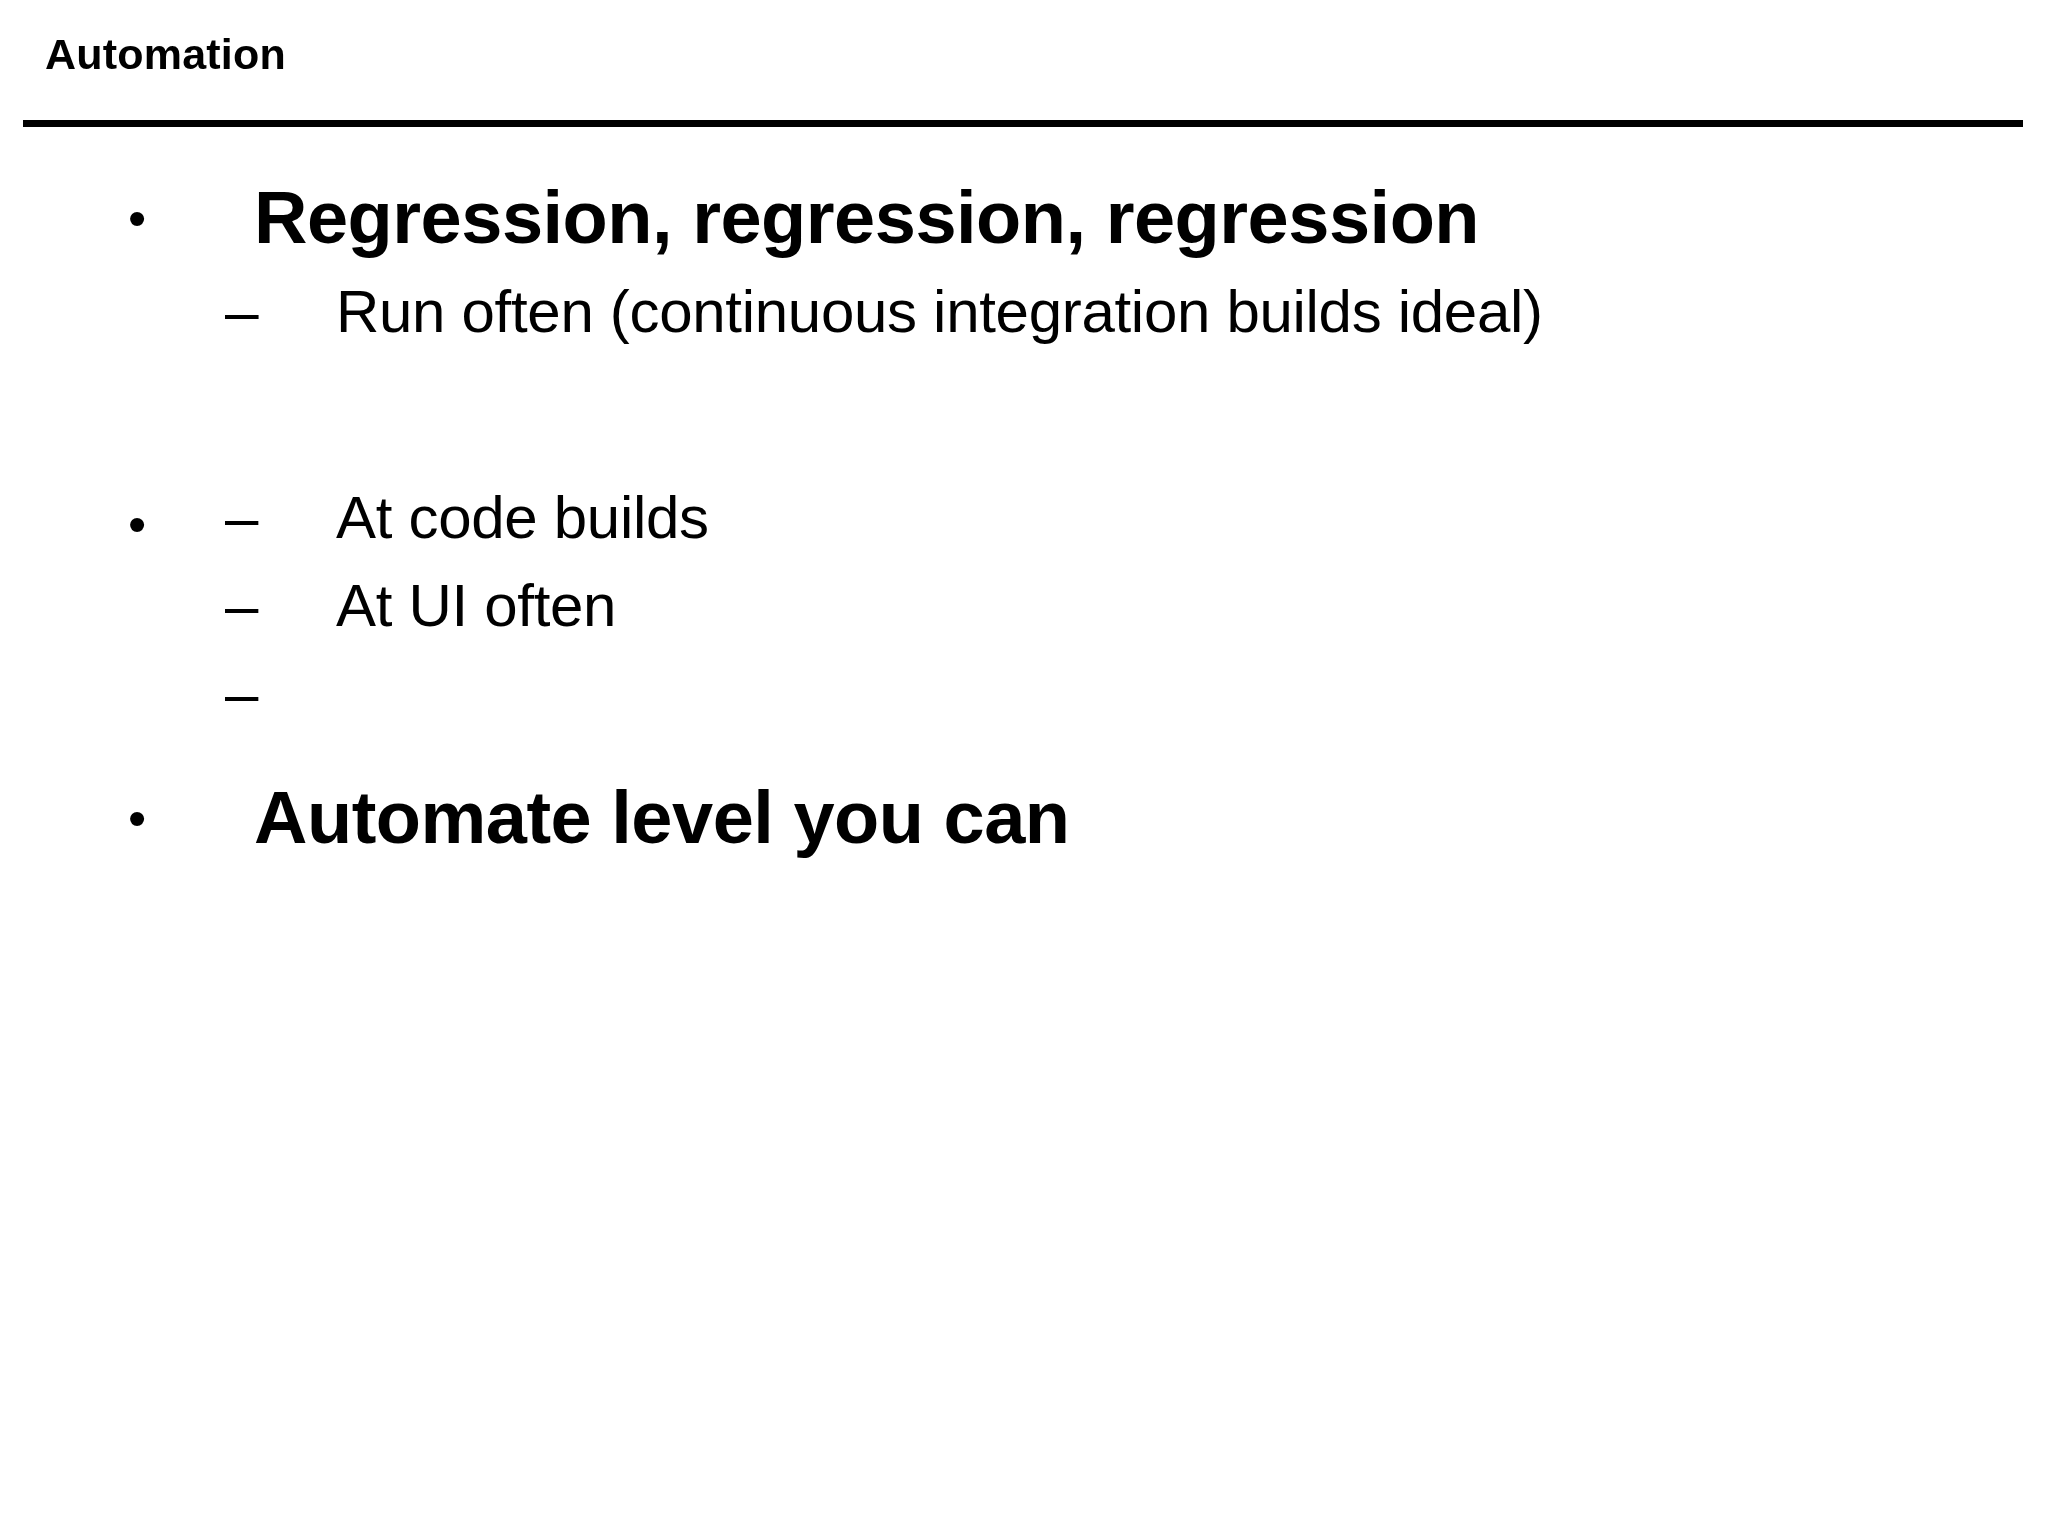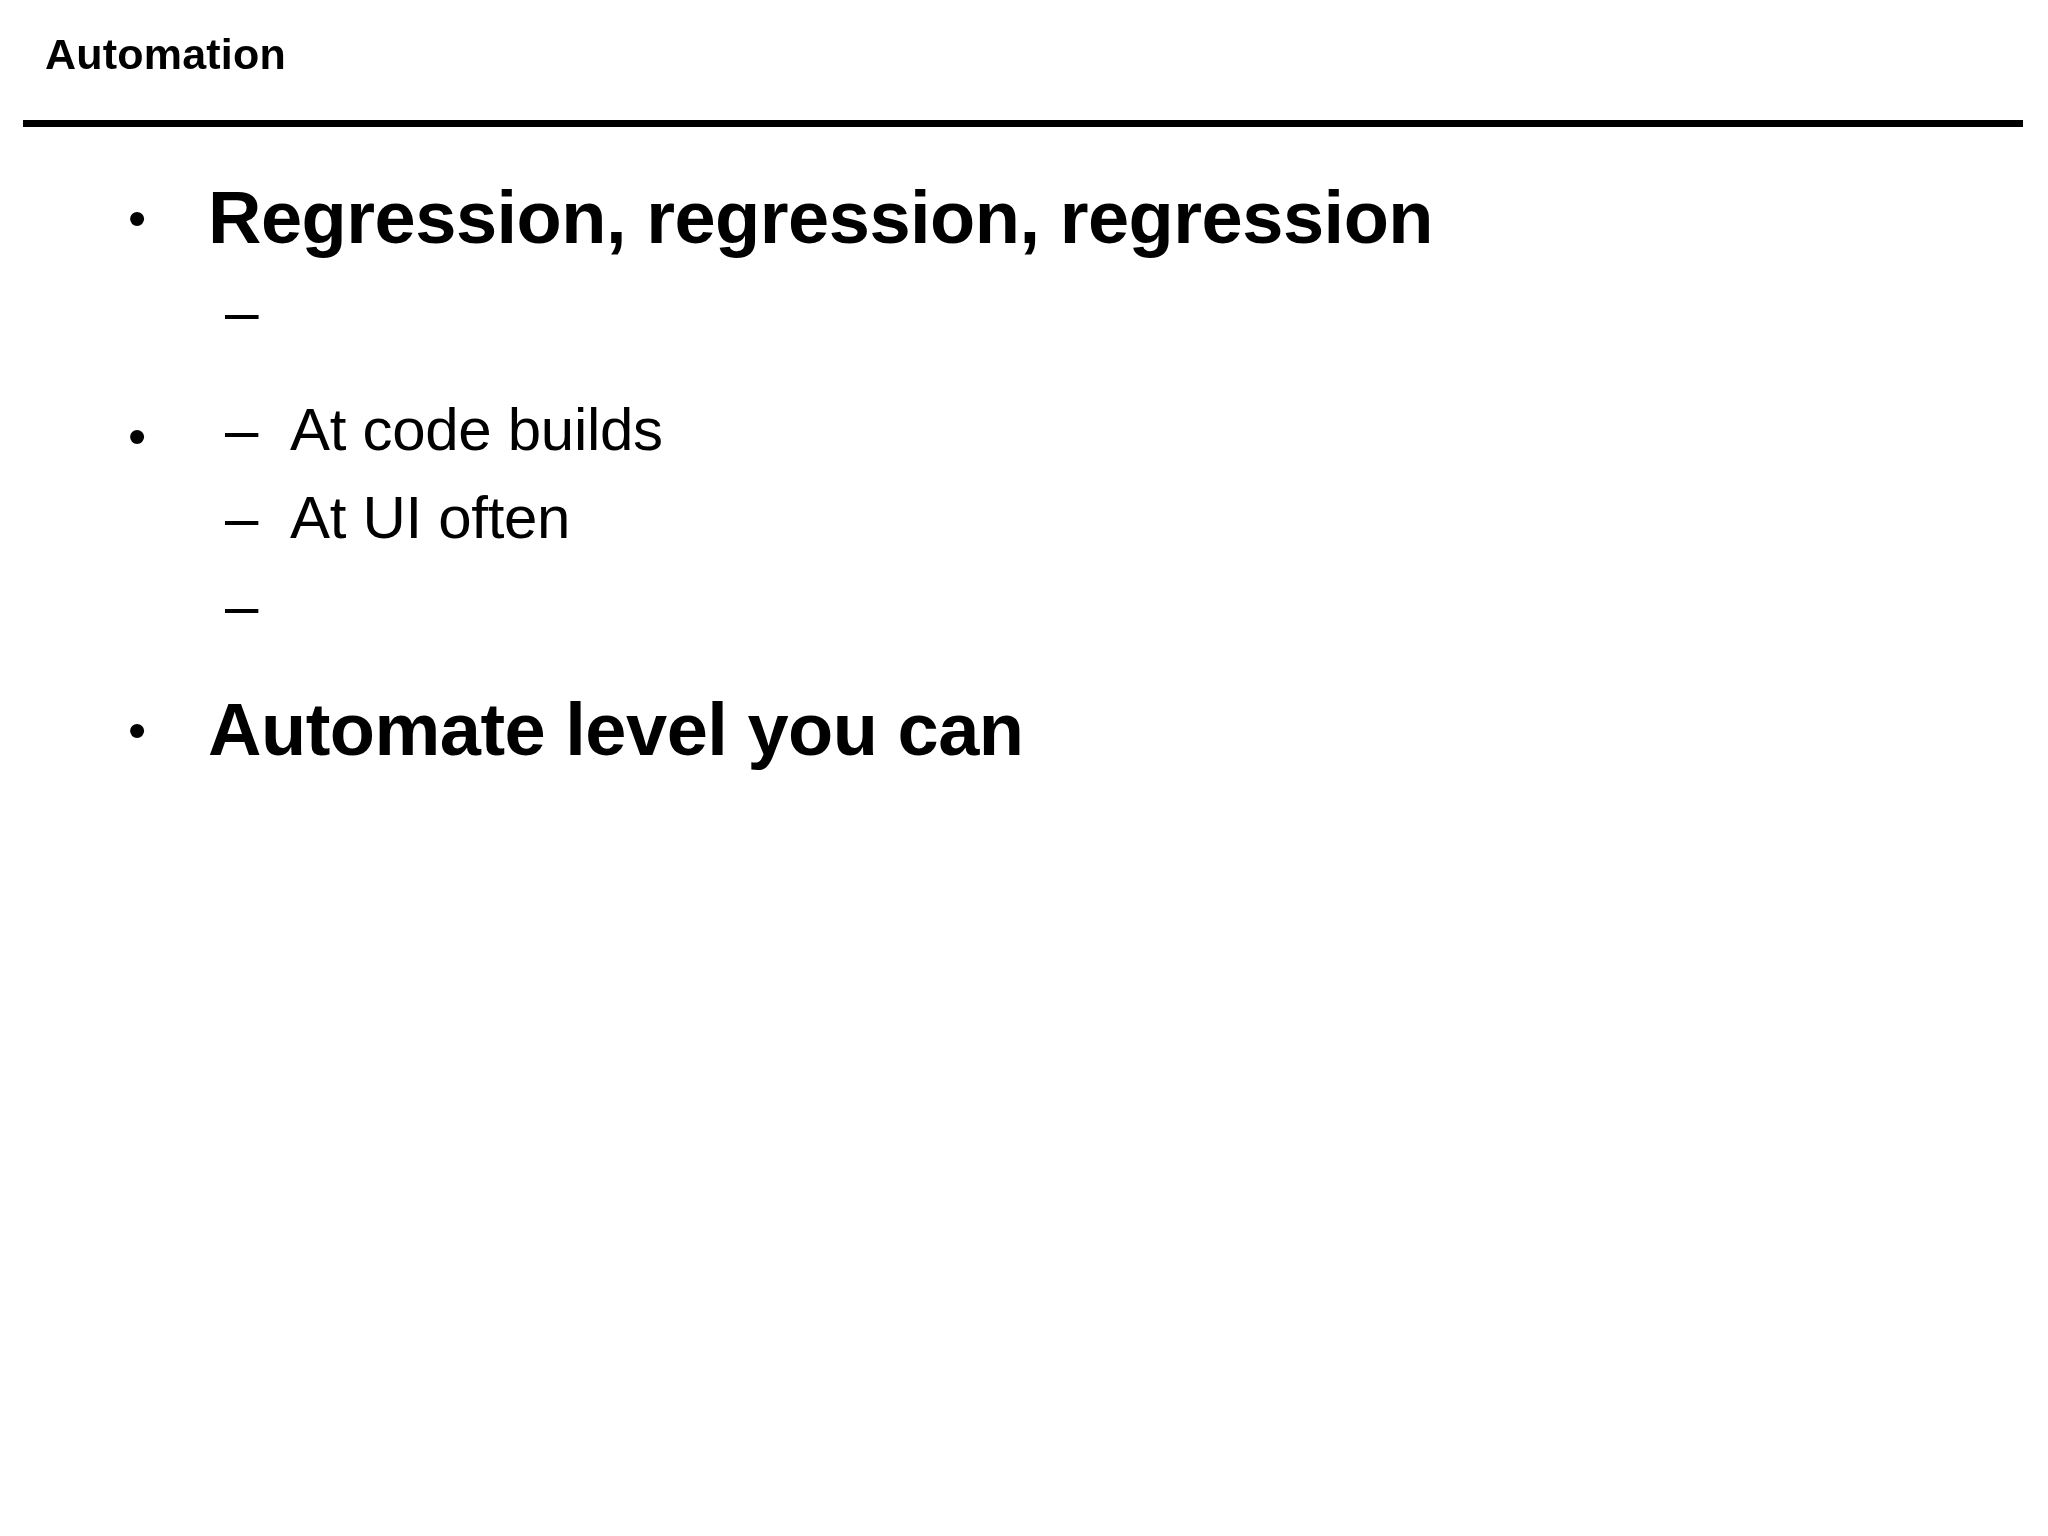--- a/index.html
+++ b/index.html
@@ -112,37 +112,37 @@
   
   li.spacer {
     display: block;
     height: 118px;
     line-height: 118px;
     font-size: 1px;
     margin: 0;
     padding: 0;
   }
 
-  .txt { display: inline; }
+  .txt { display: inline; margin-left: 46px; }
 </style>
 </head>
 <body>
 
 <div class="slide">
 
   <div class="title-zone">
     <div class="slide-title">Automation</div>
     <div class="title-rule"></div>
   </div>
 
   <div class="body-zone">
     <ul class="bullets" id="bullet-list">
         <li class="lvl1"><span class="marker">•</span><span class="txt">Regression, regression, regression</span></li>
         <li class="lvl2"><span class="marker">–</span></li>
-        <li class="lvl2"><span class="marker">–</span></li>
+        <li class="lvl2"><span class="marker">–</span><span class="txt">Run often (continuous integration builds ideal)</span></li>
         <li class="spacer"></li>
         <li class="lvl1"><span class="marker">•</span></li>
         <li class="lvl2"><span class="marker">–</span><span class="txt">At code builds</span></li>
         <li class="lvl2"><span class="marker">–</span><span class="txt">At UI often</span></li>
         <li class="lvl2"><span class="marker">–</span></li>
         <li class="spacer"></li>
         <li class="lvl1"><span class="marker">•</span><span class="txt">Automate level you can</span></li>
       </ul>
   </div>
 

